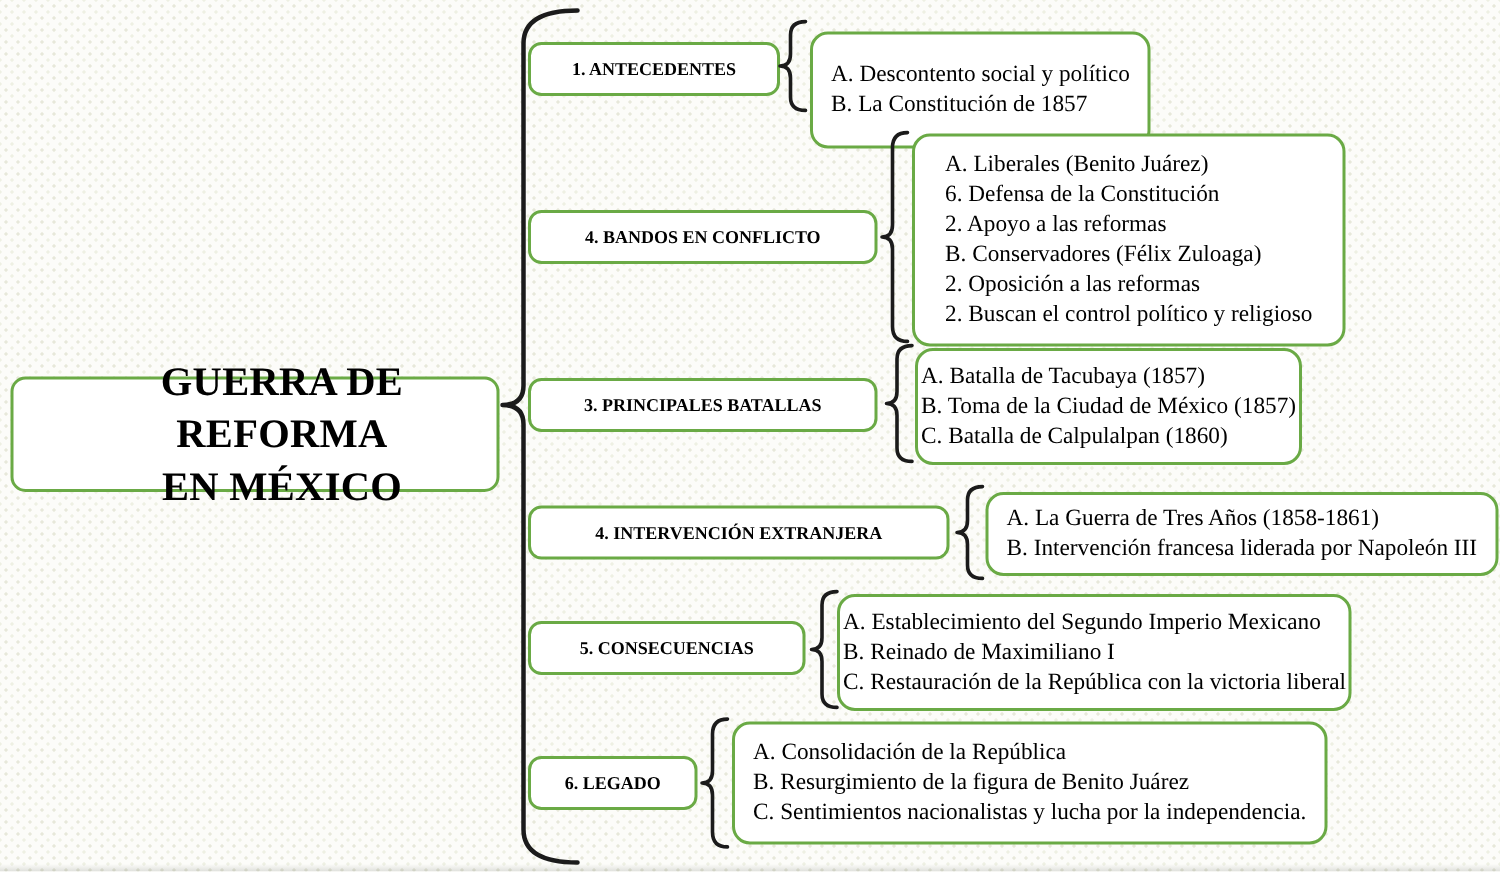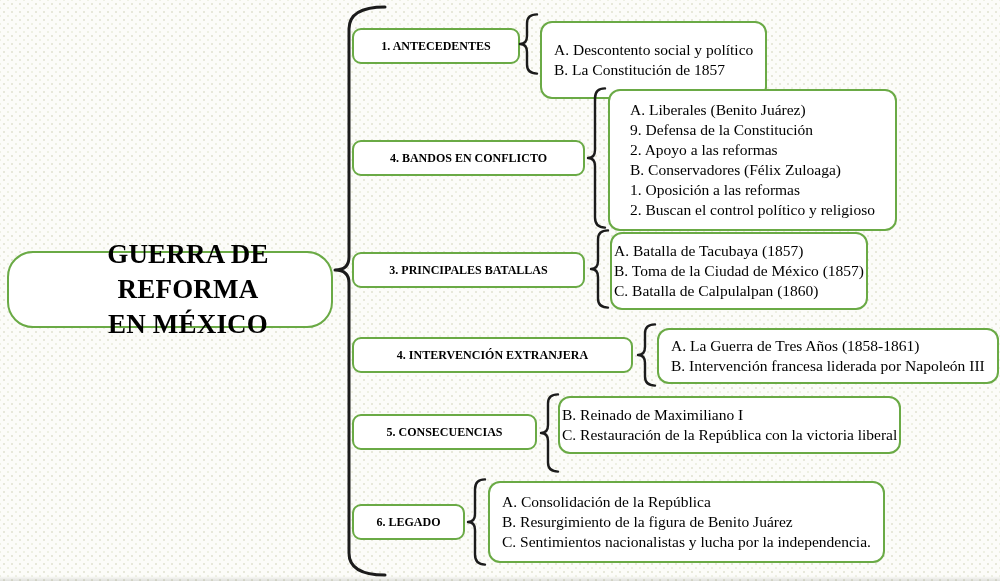--- a/index.html
+++ b/index.html
@@ -32,21 +32,21 @@
     background:linear-gradient(to bottom, rgba(0,0,0,0), rgba(90,95,85,.18));
     pointer-events:none;
   }
   .main-box{
     position:absolute;
     left:7px; top:251px;
     width:326px; height:77px;
     box-sizing:border-box;
     background:#ffffff;
     border:2.5px solid var(--green);
-    border-radius:26px;
+    border-radius:10px;
     display:flex;
     flex-direction:column;
     align-items:center;
     justify-content:center;
     text-align:center;
     font-weight:bold;
     font-size:27px;
     line-height:35px;
     letter-spacing:.2px;
     padding-left:36px;
@@ -108,24 +108,24 @@
   </div>
 
   <div class="topic-box" style="left:352px;top:140px;min-width:233px">
     <span>4. BANDOS EN CONFLICTO</span>
   </div>
   <svg class="brace" style="left:587px;top:86px" viewBox="0 0 19 144" width="19" height="144">
       <path d="M 18 2.4 Q 8 2.4 8 12.4 L 8 64 Q 8 72 1 72 Q 8 72 8 80 L 8 131.6 Q 8 141.6 18 141.6" fill="none" stroke="#1b1b1b" stroke-width="2.4" stroke-linecap="round" stroke-linejoin="round"></path>
     </svg>
   <div class="detail-box" style="left:608px;top:89px;padding:9px 20px">
     <span class="detail-line">A. Liberales (Benito Juárez)</span>
-    <span class="detail-line">9. Defensa de la Constitución</span>
+    <span class="detail-line">6. Defensa de la Constitución</span>
     <span class="detail-line">2. Apoyo a las reformas</span>
     <span class="detail-line">B. Conservadores (Félix Zuloaga)</span>
-    <span class="detail-line">1. Oposición a las reformas</span>
+    <span class="detail-line">2. Oposición a las reformas</span>
     <span class="detail-line">2. Buscan el control político y religioso</span>
   </div>
 
   <div class="topic-box" style="left:352px;top:252px;min-width:233px">
     <span>3. PRINCIPALES BATALLAS</span>
   </div>
   <svg class="brace" style="left:590px;top:228px" viewBox="0 0 19 82" width="19" height="82">
       <path d="M 18 2.4 Q 8 2.4 8 11.4 L 8 33 Q 8 41 1 41 Q 8 41 8 49 L 8 70.6 Q 8 79.6 18 79.6" fill="none" stroke="#1b1b1b" stroke-width="2.4" stroke-linecap="round" stroke-linejoin="round"></path>
     </svg>
   <div class="detail-box" style="left:610px;top:232px">
@@ -145,20 +145,21 @@
     <span class="detail-line">B. Intervención francesa liderada por Napoleón III</span>
   </div>
 
   <div class="topic-box" style="left:352px;top:414px;min-width:185px">
     <span>5. CONSECUENCIAS</span>
   </div>
   <svg class="brace" style="left:540px;top:392px" viewBox="0 0 19 82" width="19" height="82">
       <path d="M 18 2.4 Q 8 2.4 8 11.4 L 8 33 Q 8 41 1 41 Q 8 41 8 49 L 8 70.6 Q 8 79.6 18 79.6" fill="none" stroke="#1b1b1b" stroke-width="2.4" stroke-linecap="round" stroke-linejoin="round"></path>
     </svg>
   <div class="detail-box" style="left:558px;top:396px">
+    <span class="detail-line">A. Establecimiento del Segundo Imperio Mexicano</span>
     <span class="detail-line">B. Reinado de Maximiliano I</span>
     <span class="detail-line">C. Restauración de la República con la victoria liberal</span>
   </div>
 
   <div class="topic-box" style="left:352px;top:504px;min-width:113px">
     <span>6. LEGADO</span>
   </div>
   <svg class="brace" style="left:467px;top:477px" viewBox="0 0 19 90" width="19" height="90">
       <path d="M 18 2.4 Q 8 2.4 8 12.4 L 8 37 Q 8 45 1 45 Q 8 45 8 53 L 8 77.6 Q 8 87.6 18 87.6" fill="none" stroke="#1b1b1b" stroke-width="2.4" stroke-linecap="round" stroke-linejoin="round"></path>
     </svg>

